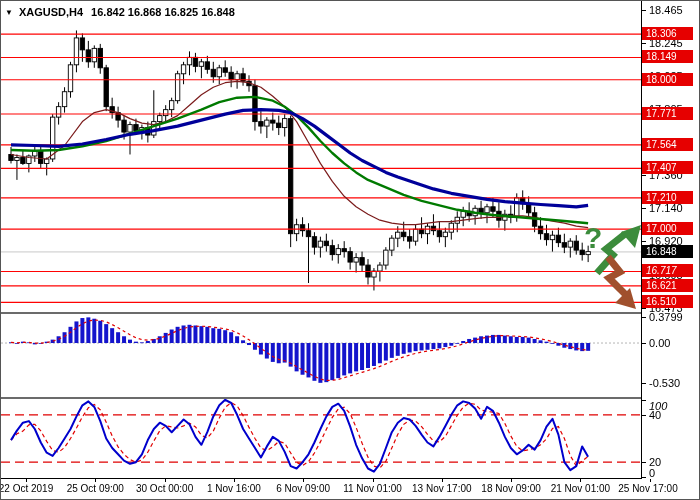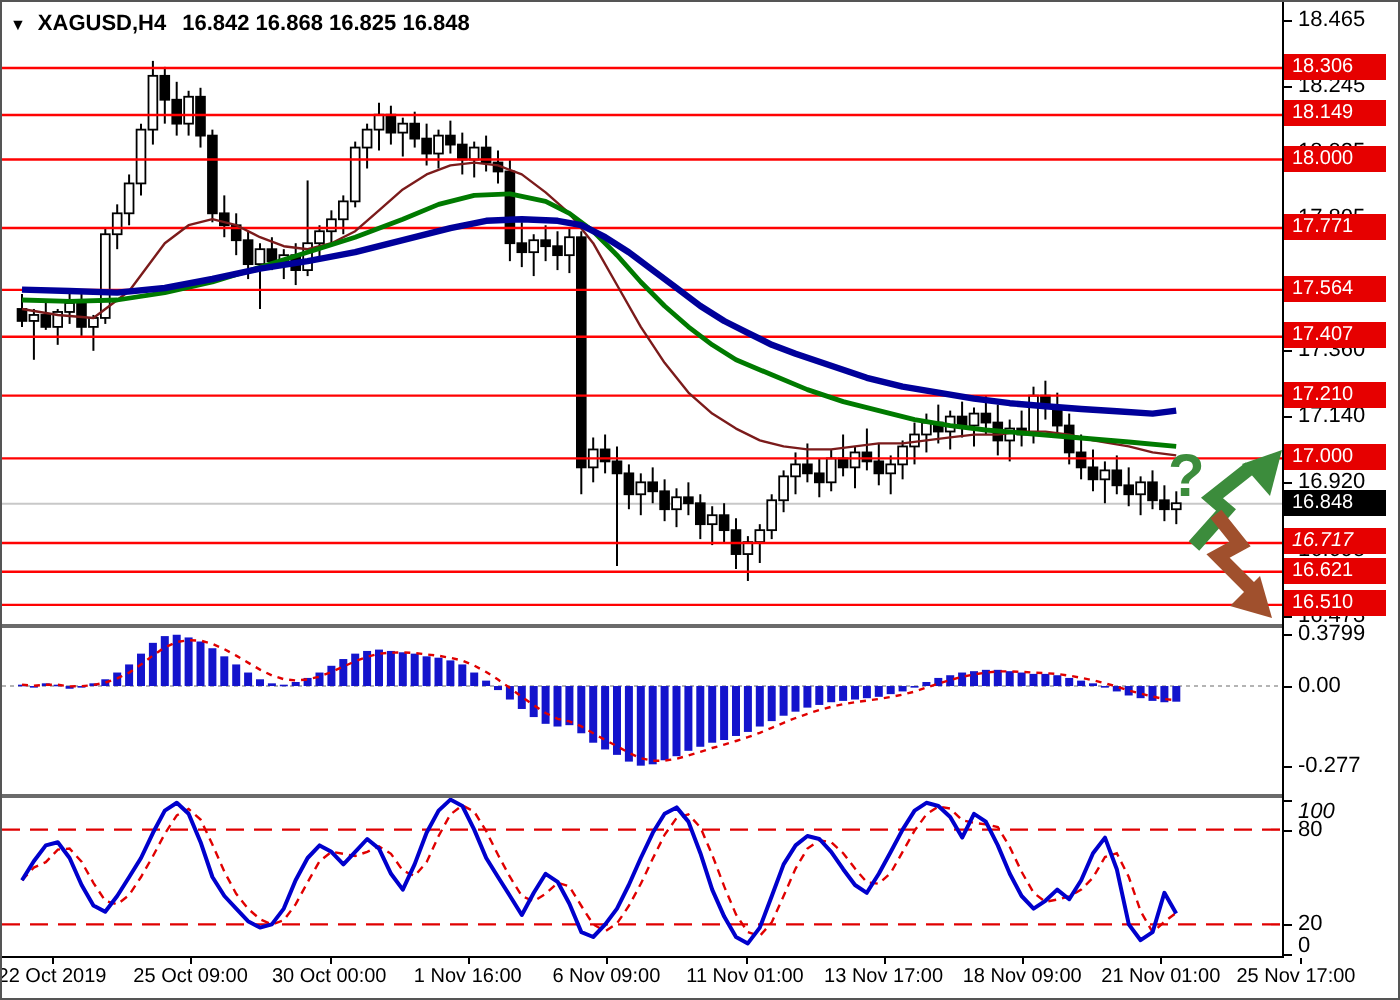--- a/index.html
+++ b/index.html
@@ -407,25 +407,25 @@
       <div class="axis-level-box" style="top: 221px; background: rgb(230, 0, 0);">17.000</div>
       <div class="axis-level-box" style="top: 263px; background: rgb(230, 0, 0); font-style: italic;">16.717</div>
       <div class="axis-level-box" style="top: 278px; background: rgb(230, 0, 0);">16.621</div>
       <div class="axis-level-box" style="top: 294px; background: rgb(230, 0, 0);">16.510</div>
       <div class="axis-level-box" style="top: 244px; background: rgb(0, 0, 0);">16.848</div>
       <div class="axis-tick-dash" style="top: 316px;"></div>
       <div class="axis-tick-label" style="top: 310px;">0.3799</div>
       <div class="axis-tick-dash" style="top: 342px;"></div>
       <div class="axis-tick-label" style="top: 336px;">0.00</div>
       <div class="axis-tick-dash" style="top: 382px;"></div>
-      <div class="axis-tick-label" style="top: 376px;">-0.277</div>
+      <div class="axis-tick-label" style="top: 376px;">-0.530</div>
       <div class="axis-tick-dash" style="top: 399px;"></div>
       <div class="axis-tick-label" style="top: 399px; font-style: italic;">100</div>
       <div class="axis-tick-dash" style="top: 414px;"></div>
-      <div class="axis-tick-label" style="top: 408px;">80</div>
+      <div class="axis-tick-label" style="top: 408px;">40</div>
       <div class="axis-tick-dash" style="top: 461px;"></div>
       <div class="axis-tick-label" style="top: 455px;">20</div>
       <div class="axis-tick-dash" style="top: 476px;"></div>
       <div class="axis-tick-label" style="top: 466px;">0</div>
     </div>
   <div id="axis-border"></div>
 
   <div id="sep-main-macd" class="separator"></div>
   <div id="sep-macd-stoch" class="separator"></div>
   <div id="sep-stoch-time" class="separator"></div>

